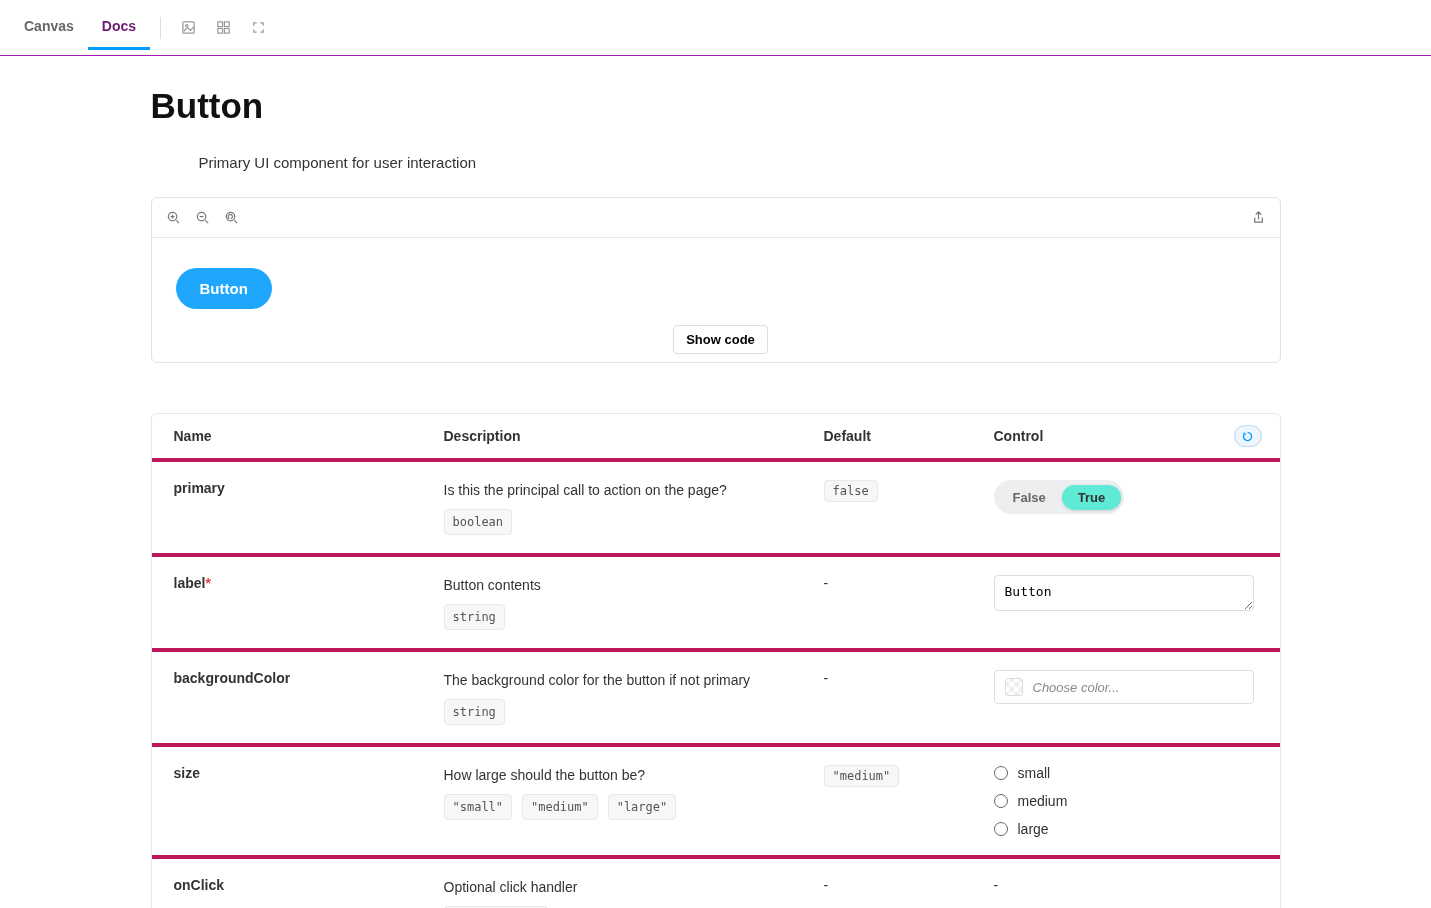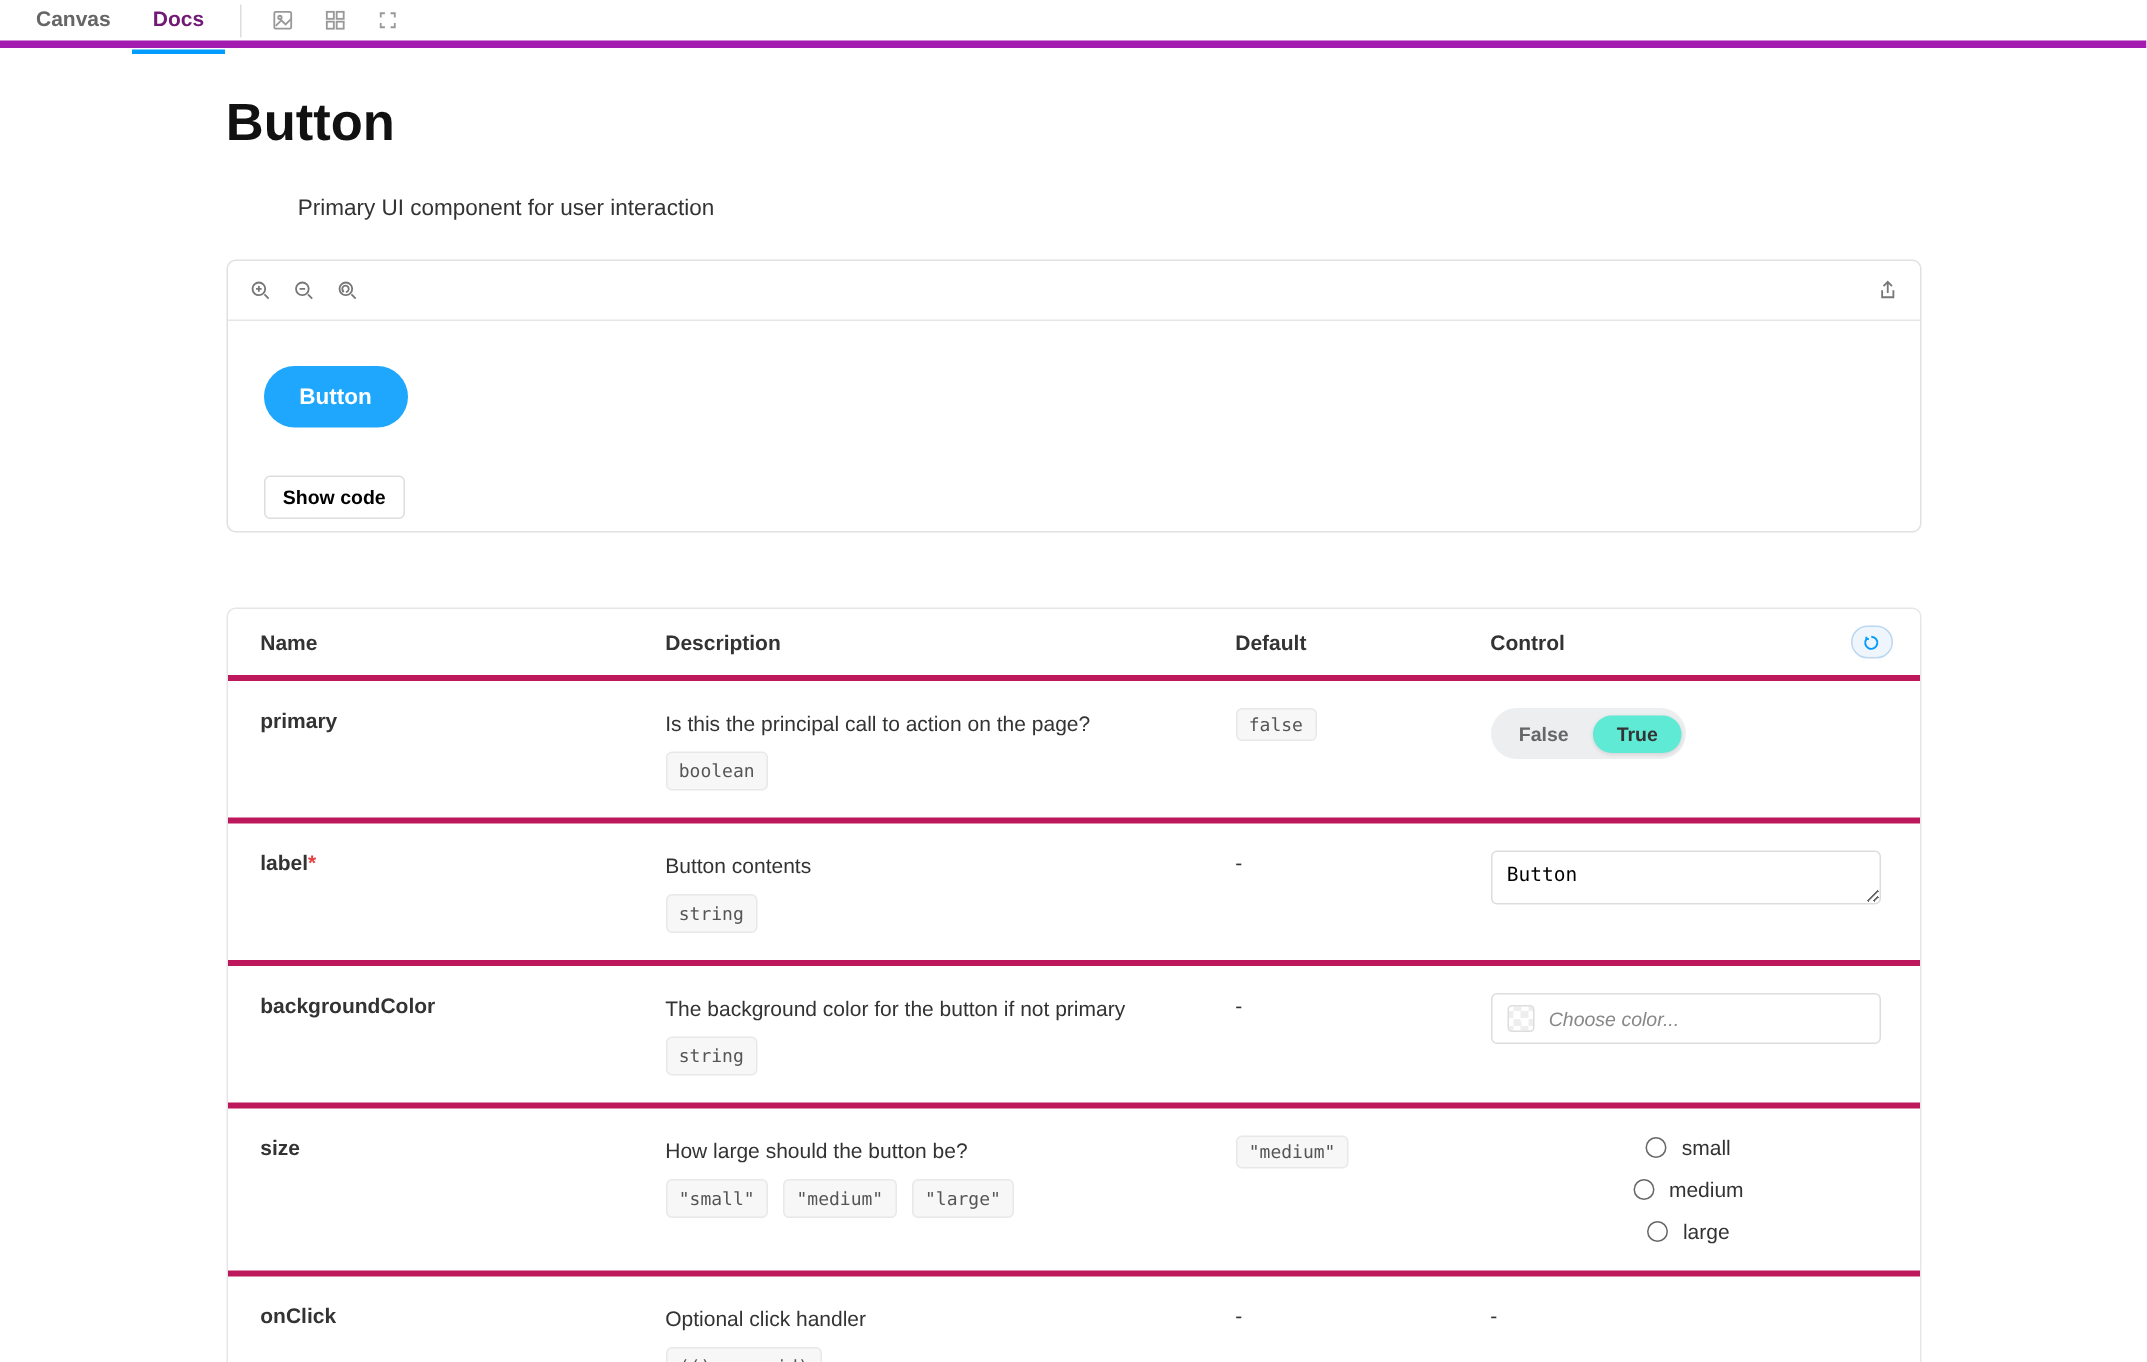--- a/index.html
+++ b/index.html
@@ -5,22 +5,22 @@
     * { box-sizing: border-box; margin: 0; padding: 0; }
     body {
       font-family: -apple-system, BlinkMacSystemFont, "Segoe UI", Helvetica, Arial, sans-serif;
       font-size: 14px;
       color: #333;
       background: #fff;
     }
     .topbar {
       display: flex;
       align-items: center;
-      height: 32px;
-      border-bottom: 5px solid #a21caf;
+      height: 56px;
+      border-bottom: 1px solid #a21caf;
       padding: 0 10px;
     }
     .tab {
       padding: 0 14px;
       height: 44px;
       display: flex;
       align-items: center;
       font-size: 14px;
       font-weight: 700;
       color: #666;
@@ -97,22 +97,22 @@
       color: #fff;
       border: none;
       border-radius: 22px;
       padding: 12px 24px;
       font-size: 15px;
       font-weight: 700;
       cursor: pointer;
     }
     .preview-footer {
       display: flex;
-      justify-content: flex-start;
-      margin-top: 32px;
+      justify-content: center;
+      margin-top: 16px;
     }
     .show-code-btn {
       background: #fff;
       border: 1px solid #ddd;
       border-radius: 4px;
       padding: 6px 12px;
       font-size: 13px;
       font-weight: 700;
       cursor: pointer;
       margin-right: -10px;
@@ -231,21 +231,21 @@
     .color-swatch {
       width: 18px;
       height: 18px;
       border: 1px solid #ddd;
       border-radius: 3px;
       background: repeating-conic-gradient(#eee 0% 25%, #fff 0% 50%) 50% / 10px 10px;
     }
     .color-placeholder { color: #888; font-size: 13px; }
 
     .radio-group { display: flex; flex-direction: column; gap: 12px; }
-    .radio-item { display: flex; align-items: center; gap: 10px; cursor: pointer; justify-content: center; }
+    .radio-item { display: flex; align-items: center; gap: 10px; cursor: pointer; }
     .radio-circle {
       width: 14px; height: 14px; border: 1.5px solid #666; border-radius: 50%;
     }
     .radio-label { font-size: 14px; }
   </style>
 </head>
 <body>
 
 <div class="topbar">
   <div class="tab">Canvas</div>

